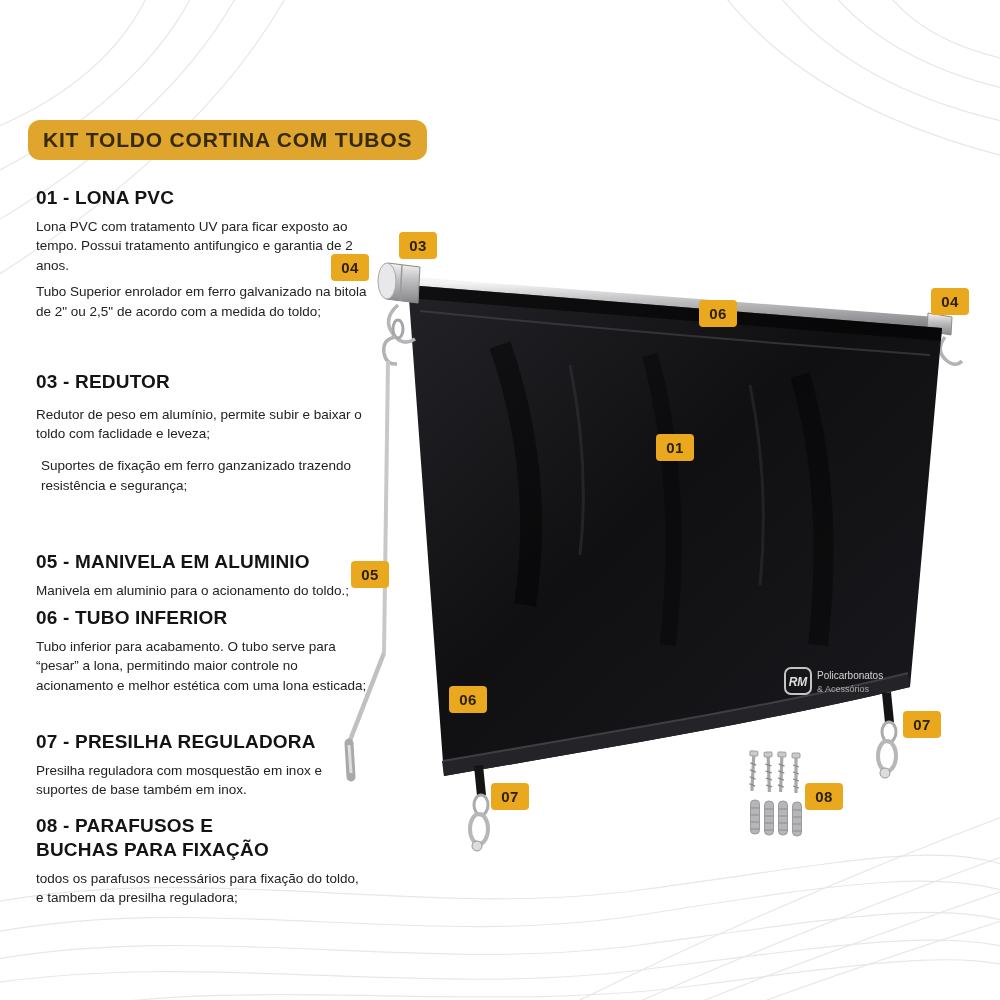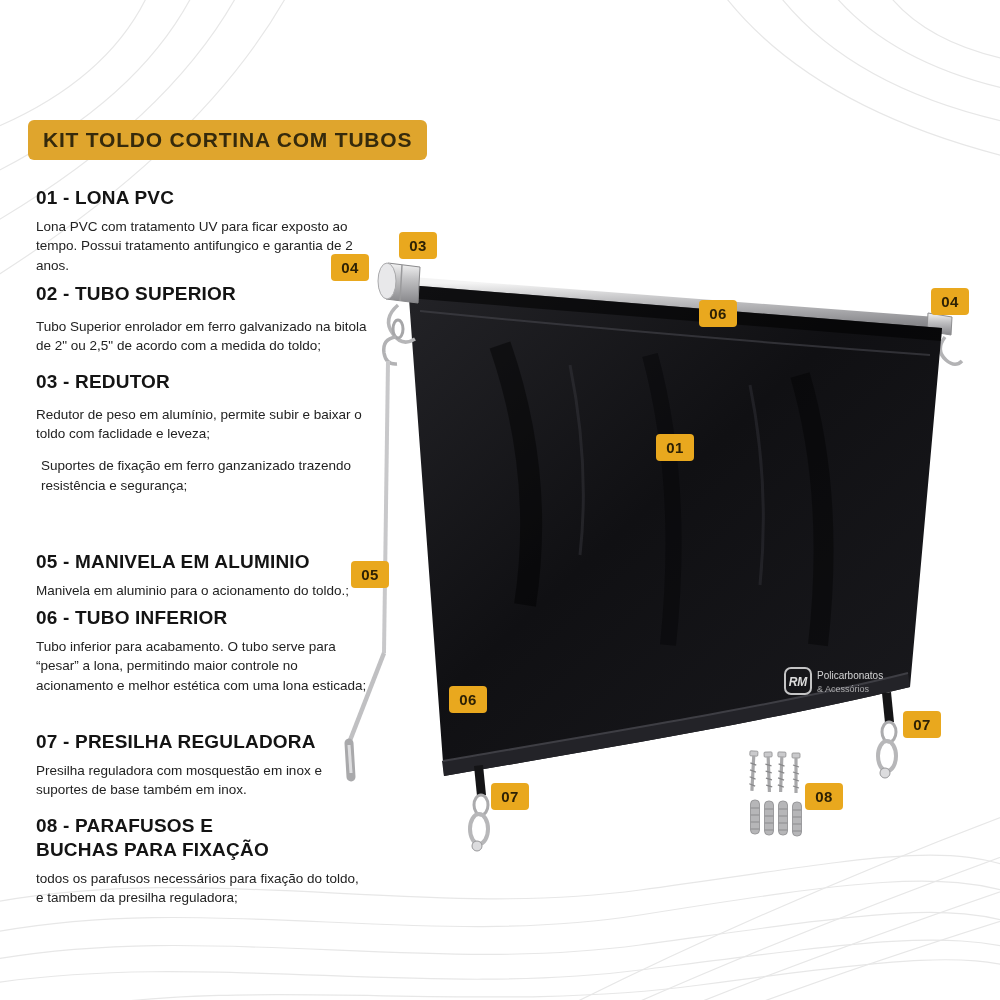--- a/index.html
+++ b/index.html
@@ -7,21 +7,21 @@
   body { font-family:"Liberation Sans", sans-serif; color:#1c1c1c; }
   .page {
     position:relative; width:1000px; height:1000px;
     background:#ffffff; overflow:hidden; margin:0 auto;
   }
   .bg-curves { position:absolute; left:0; top:0; z-index:0; }
   .title-banner {
     position:absolute; left:28px; top:120px; z-index:3;
     display:inline-block; background:#dfa52d; color:#352a0c;
     font-size:21px; font-weight:bold; letter-spacing:0.8px;
-    padding:8px 15px; border-radius:6px; white-space:nowrap;
+    padding:8px 15px; border-radius:12px; white-space:nowrap;
   }
   .sections { position:absolute; left:36px; top:0; width:345px; height:1000px; z-index:2; }
   .section { position:absolute; left:0; width:332px; }
   .section h3 {
     font-size:19px; font-weight:bold; color:#141414;
     letter-spacing:0.2px; margin-bottom:7px; line-height:1.25;
   }
   .section.gap-lg h3 { margin-bottom:11px; }
   .section p { font-size:13.5px; line-height:1.45; color:#222222; }
   .section.indent { padding-left:5px; }
@@ -62,21 +62,20 @@
   </svg>
 
   <div class="title-banner">KIT TOLDO CORTINA COM TUBOS</div>
 
   <div class="sections">
     <section class="section" style="top:186px">
       <h3>01 - LONA PVC</h3>
       <p>Lona PVC com tratamento UV para ficar exposto ao tempo. Possui tratamento antifungico e garantia de 2 anos.</p>
     </section>
     <section class="section gap-lg" style="top:282px">
-      <h3>02 - TUBO SUPERIOR</h3>
       <p>Tubo Superior enrolador em ferro galvanizado na bitola de 2" ou 2,5" de acordo com a medida do toldo;</p>
     </section>
     <section class="section gap-lg" style="top:370px">
       <h3>03 - REDUTOR</h3>
       <p>Redutor de peso em alumínio, permite subir e baixar o toldo com faclidade e leveza;</p>
     </section>
     <section class="section gap-lg indent" style="top:456px">
       <p>Suportes de fixação em ferro ganzanizado trazendo resistência e segurança;</p>
     </section>
     <section class="section" style="top:550px">

